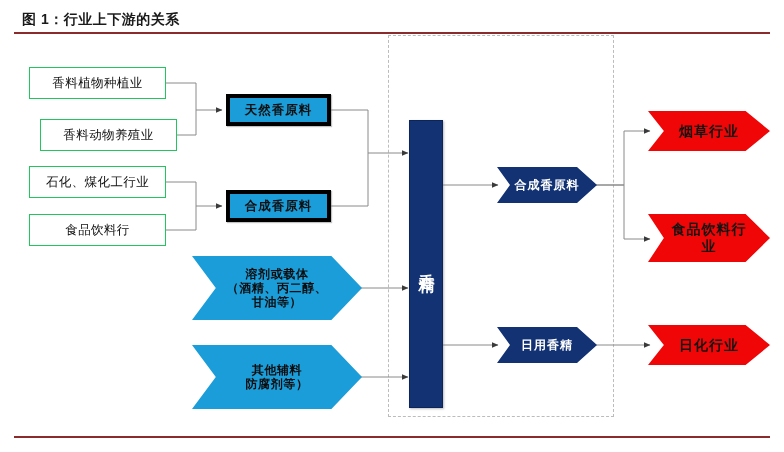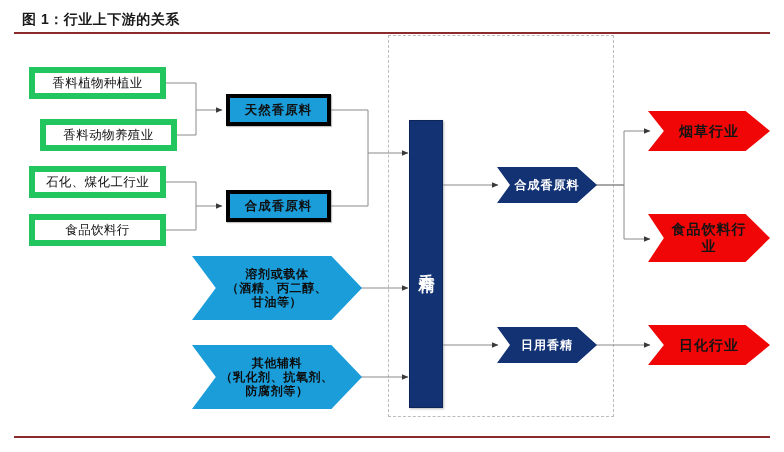--- a/index.html
+++ b/index.html
@@ -33,21 +33,21 @@
 
   
   .node{
     position:absolute;box-sizing:border-box;
     display:flex;align-items:center;justify-content:center;
     text-align:center;line-height:1.18;
   }
 
   
   .box-white{
-    background:#ffffff;border:6px solid #22c55e;
+    background:#ffffff;border:1px solid #22c55e;
     font-size:12.5px;color:#111;letter-spacing:.4px;align-items:center;
   }
 
   
   .box-cyan{
     background:#1b9dd9;border:4px solid #000000;
     font-size:12.5px;color:#101010;font-weight:bold;letter-spacing:1px;
     box-shadow:1px 1px 1px rgba(120,120,120,.45);
   }
 
@@ -147,21 +147,20 @@
   <div class="node chev chev-cyan" style="left:192px;top:256px;width:170px;height:64px;">
     <span class="nwrap">
       <span class="l">溶剂或载体</span>
       <span class="l">（酒精、丙二醇、</span>
       <span class="l">甘油等）</span>
     </span>
   </div>
   <div class="node chev chev-cyan" style="left:192px;top:345px;width:170px;height:64px;">
     <span class="nwrap">
       <span class="l">其他辅料</span>
-      <span class="l">（乳化剂、抗氧剂、</span>
       <span class="l">防腐剂等）</span>
     </span>
   </div>
 
   <div class="node box-navy-vert" style="left:409px;top:120px;width:34px;height:288px;">
     <span>香精</span>
   </div>
 
   <div class="node chev-right chev-navy" style="left:497px;top:167px;width:100px;height:36px;">
     <span>合成香原料</span>

